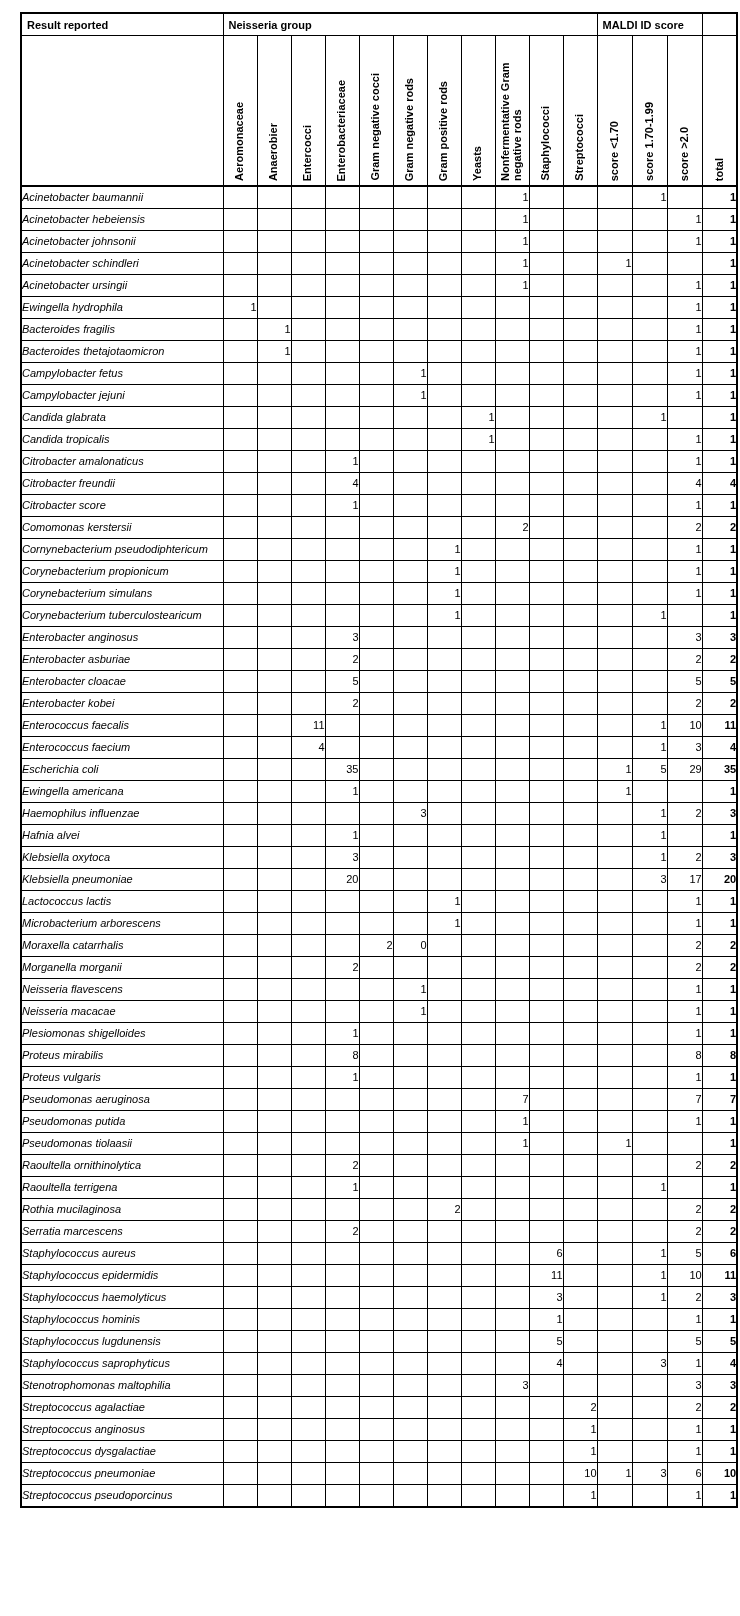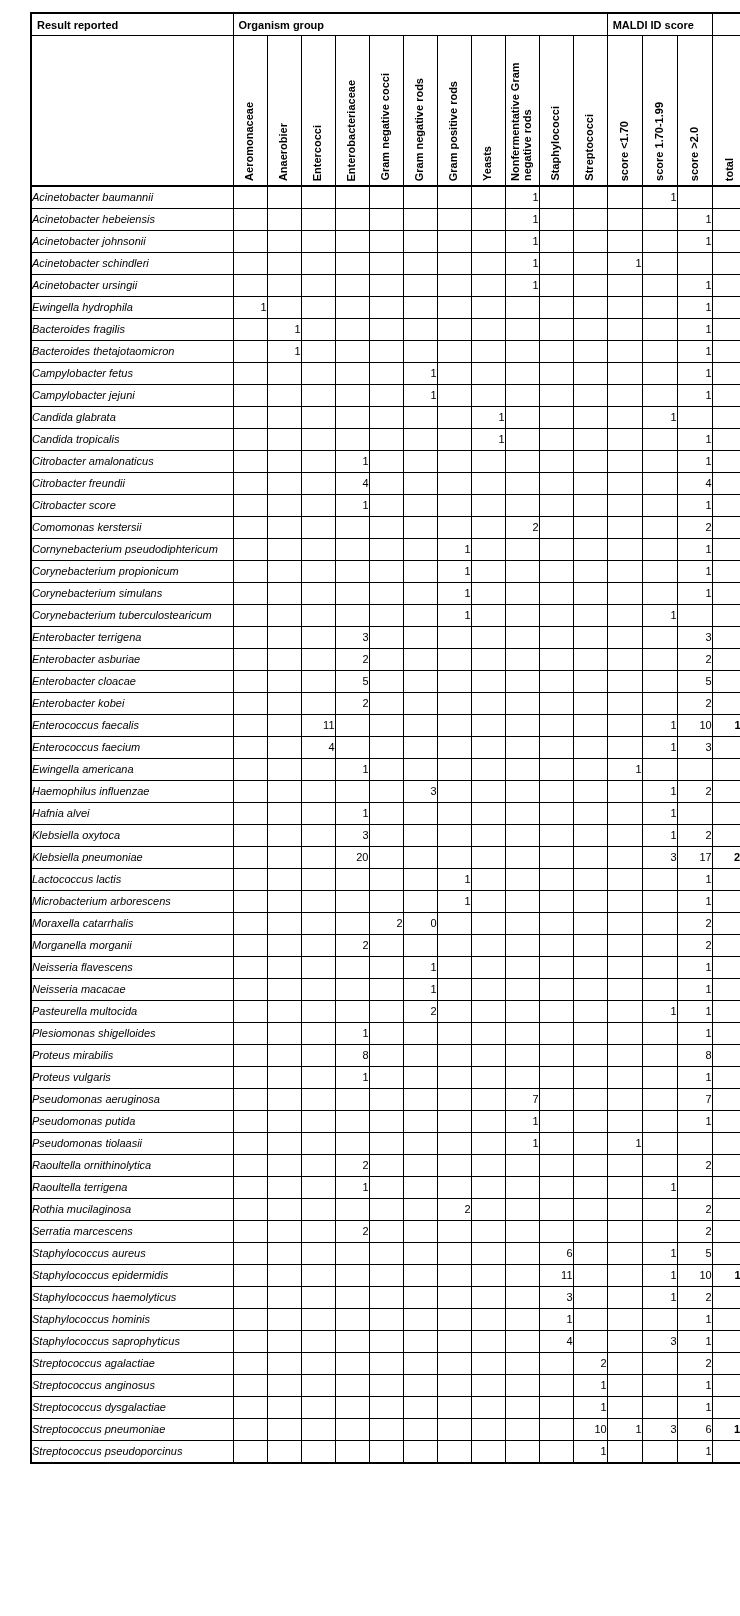--- a/index.html
+++ b/index.html
@@ -6,21 +6,21 @@
     margin: 0;
     padding: 0;
     background: #ffffff;
     font-family: "Liberation Sans", "DejaVu Sans", sans-serif;
     color: #000000;
   }
   .page {
     width: 740px;
     height: 1616px;
     box-sizing: border-box;
-    padding: 12px 12px 0 30px;
+    padding: 12px 12px 0 20px;
     background: #ffffff;
   }
   table.report {
     border-collapse: collapse;
     table-layout: fixed;
     width: 716px;
     border: 2px solid #000000;
   }
   table.report th, table.report td {
     border: 1px solid #000000;
@@ -91,21 +91,21 @@
         <col style="width:34px">
         <col style="width:34px">
       <col style="width:35px">
         <col style="width:35px">
         <col style="width:35px">
       <col style="width:35px">
     </colgroup>
     <thead>
       <tr class="head-top">
         <th>Result reported</th>
-        <th colspan="11">Organism group</th>
+        <th colspan="11">Neisseria group</th>
         <th colspan="3">MALDI ID score</th>
         <th></th>
       </tr>
       <tr class="head-rot" id="rotated-header-row">
         <th></th>
       <th><span class="vlabel">Aeromonaceae</span></th>
           <th><span class="vlabel">Anaerobier</span></th>
           <th><span class="vlabel">Entercocci</span></th>
           <th><span class="vlabel">Enterobacteriaceae</span></th>
           <th><span class="vlabel">Gram negative cocci</span></th>
@@ -476,21 +476,21 @@
           <td class="num-cell"></td>
           <td class="num-cell"></td>
           <td class="num-cell"></td>
           <td class="num-cell"></td>
           <td class="num-cell"></td>
           <td class="num-cell">1</td>
           <td class="num-cell"></td>
           <td class="num-cell total-col">1</td>
         </tr>
         <tr>
-          <td class="name-cell">Enterobacter terrigena</td>
+          <td class="name-cell">Enterobacter anginosus</td>
           <td class="num-cell"></td>
           <td class="num-cell"></td>
           <td class="num-cell"></td>
           <td class="num-cell">3</td>
           <td class="num-cell"></td>
           <td class="num-cell"></td>
           <td class="num-cell"></td>
           <td class="num-cell"></td>
           <td class="num-cell"></td>
           <td class="num-cell"></td>
@@ -582,20 +582,38 @@
           <td class="num-cell"></td>
           <td class="num-cell"></td>
           <td class="num-cell"></td>
           <td class="num-cell"></td>
           <td class="num-cell"></td>
           <td class="num-cell"></td>
           <td class="num-cell"></td>
           <td class="num-cell">1</td>
           <td class="num-cell">3</td>
           <td class="num-cell total-col">4</td>
+        </tr>
+        <tr>
+          <td class="name-cell">Escherichia coli</td>
+          <td class="num-cell"></td>
+          <td class="num-cell"></td>
+          <td class="num-cell"></td>
+          <td class="num-cell">35</td>
+          <td class="num-cell"></td>
+          <td class="num-cell"></td>
+          <td class="num-cell"></td>
+          <td class="num-cell"></td>
+          <td class="num-cell"></td>
+          <td class="num-cell"></td>
+          <td class="num-cell"></td>
+          <td class="num-cell">1</td>
+          <td class="num-cell">5</td>
+          <td class="num-cell">29</td>
+          <td class="num-cell total-col">35</td>
         </tr>
         <tr>
           <td class="name-cell">Ewingella americana</td>
           <td class="num-cell"></td>
           <td class="num-cell"></td>
           <td class="num-cell"></td>
           <td class="num-cell">1</td>
           <td class="num-cell"></td>
           <td class="num-cell"></td>
           <td class="num-cell"></td>
@@ -782,38 +800,20 @@
           <td class="num-cell"></td>
           <td class="num-cell"></td>
           <td class="num-cell"></td>
           <td class="num-cell"></td>
           <td class="num-cell"></td>
           <td class="num-cell"></td>
           <td class="num-cell">1</td>
           <td class="num-cell total-col">1</td>
         </tr>
         <tr>
-          <td class="name-cell">Pasteurella multocida</td>
-          <td class="num-cell"></td>
-          <td class="num-cell"></td>
-          <td class="num-cell"></td>
-          <td class="num-cell"></td>
-          <td class="num-cell"></td>
-          <td class="num-cell">2</td>
-          <td class="num-cell"></td>
-          <td class="num-cell"></td>
-          <td class="num-cell"></td>
-          <td class="num-cell"></td>
-          <td class="num-cell"></td>
-          <td class="num-cell"></td>
-          <td class="num-cell">1</td>
-          <td class="num-cell">1</td>
-          <td class="num-cell total-col">2</td>
-        </tr>
-        <tr>
           <td class="name-cell">Plesiomonas shigelloides</td>
           <td class="num-cell"></td>
           <td class="num-cell"></td>
           <td class="num-cell"></td>
           <td class="num-cell">1</td>
           <td class="num-cell"></td>
           <td class="num-cell"></td>
           <td class="num-cell"></td>
           <td class="num-cell"></td>
           <td class="num-cell"></td>
@@ -1052,36 +1052,72 @@
           <td class="num-cell"></td>
           <td class="num-cell"></td>
           <td class="num-cell">1</td>
           <td class="num-cell"></td>
           <td class="num-cell"></td>
           <td class="num-cell"></td>
           <td class="num-cell">1</td>
           <td class="num-cell total-col">1</td>
         </tr>
         <tr>
+          <td class="name-cell">Staphylococcus lugdunensis</td>
+          <td class="num-cell"></td>
+          <td class="num-cell"></td>
+          <td class="num-cell"></td>
+          <td class="num-cell"></td>
+          <td class="num-cell"></td>
+          <td class="num-cell"></td>
+          <td class="num-cell"></td>
+          <td class="num-cell"></td>
+          <td class="num-cell"></td>
+          <td class="num-cell">5</td>
+          <td class="num-cell"></td>
+          <td class="num-cell"></td>
+          <td class="num-cell"></td>
+          <td class="num-cell">5</td>
+          <td class="num-cell total-col">5</td>
+        </tr>
+        <tr>
           <td class="name-cell">Staphylococcus saprophyticus</td>
           <td class="num-cell"></td>
           <td class="num-cell"></td>
           <td class="num-cell"></td>
           <td class="num-cell"></td>
           <td class="num-cell"></td>
           <td class="num-cell"></td>
           <td class="num-cell"></td>
           <td class="num-cell"></td>
           <td class="num-cell"></td>
           <td class="num-cell">4</td>
           <td class="num-cell"></td>
           <td class="num-cell"></td>
           <td class="num-cell">3</td>
           <td class="num-cell">1</td>
           <td class="num-cell total-col">4</td>
+        </tr>
+        <tr>
+          <td class="name-cell">Stenotrophomonas maltophilia</td>
+          <td class="num-cell"></td>
+          <td class="num-cell"></td>
+          <td class="num-cell"></td>
+          <td class="num-cell"></td>
+          <td class="num-cell"></td>
+          <td class="num-cell"></td>
+          <td class="num-cell"></td>
+          <td class="num-cell"></td>
+          <td class="num-cell">3</td>
+          <td class="num-cell"></td>
+          <td class="num-cell"></td>
+          <td class="num-cell"></td>
+          <td class="num-cell"></td>
+          <td class="num-cell">3</td>
+          <td class="num-cell total-col">3</td>
         </tr>
         <tr>
           <td class="name-cell">Streptococcus agalactiae</td>
           <td class="num-cell"></td>
           <td class="num-cell"></td>
           <td class="num-cell"></td>
           <td class="num-cell"></td>
           <td class="num-cell"></td>
           <td class="num-cell"></td>
           <td class="num-cell"></td>

